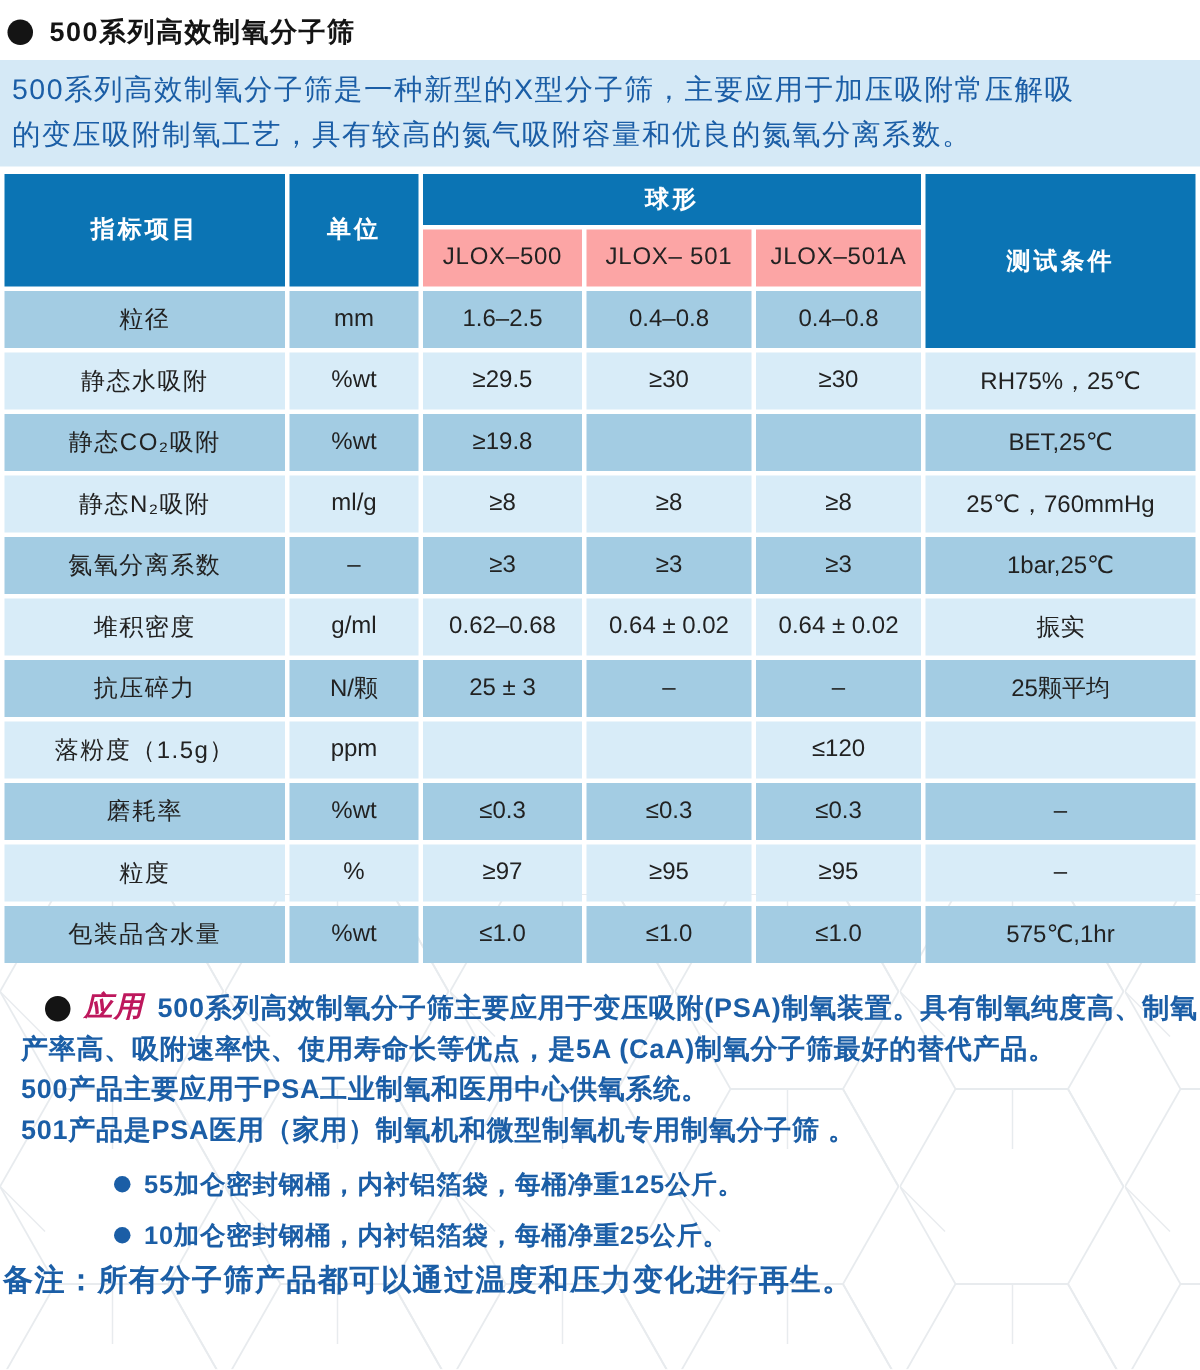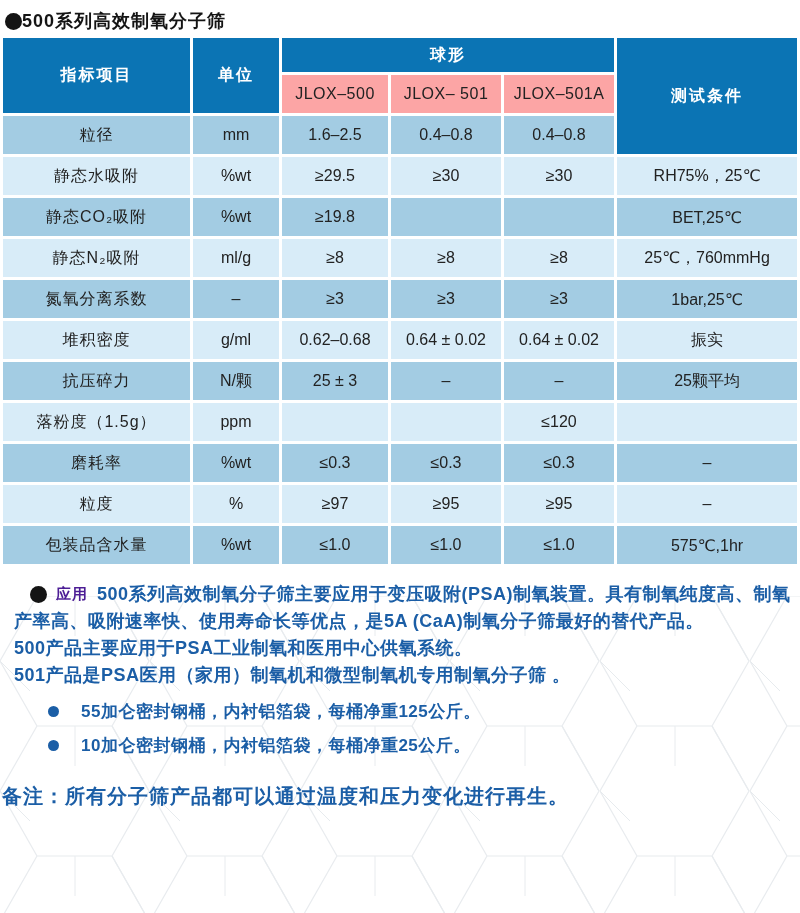--- a/index.html
+++ b/index.html
@@ -5,49 +5,49 @@
   html,body{margin:0;padding:0;}
   body{
     width:800px;height:913px;
     background:#ffffff;
     font-family:"Liberation Sans","DejaVu Sans",sans-serif;
     position:relative;overflow:hidden;
     color:#222;
   }
   .layer{position:relative;z-index:1;}
   
-  .title-row{display:flex;align-items:center;padding:9px 16px 0 5px;}
+  .title-row{display:flex;align-items:center;gap:11px;padding:9px 16px 0 5px;}
   .dot-black{width:17px;height:17px;border-radius:50%;background:#141414;flex:0 0 auto;}
   .doc-title{font-size:18px;font-weight:bold;color:#141414;letter-spacing:1px;}
   
   .intro{margin-top:7px;background:#d5e9f6;padding:6px 8px 5px 8px;}
   .intro div{font-size:19px;line-height:30px;color:#1b5ea6;letter-spacing:1px;}
   
   table{border-collapse:separate;border-spacing:3px;width:800px;table-layout:fixed;margin-top:2px;}
   td{text-align:center;vertical-align:middle;height:36px;font-size:16px;overflow:hidden;}
   td.dark{background:#0b74b4;color:#ffffff;font-weight:bold;font-size:16px;letter-spacing:2px;}
   tr.h1 td.dark{height:32px;}
   td.model{background:#fca5a5;color:#222;font-size:16px;letter-spacing:0.5px;}
   tr.even td{background:#a3cce3;}
   tr.odd td{background:#d8ecf8;}
   td.itemcol{letter-spacing:1px;}
   
   .app{margin-top:13px;}
   .app-line1{display:flex;align-items:center;gap:9px;padding-left:30px;line-height:28px;}
-  .app-label{font-size:15px;font-weight:bold;color:#4c1d95;letter-spacing:1px;}
+  .app-label{font-size:19px;font-weight:bold;color:#be185d;letter-spacing:1px;font-style:italic;}
   .blue-text{color:#1b5ea6;font-size:18px;letter-spacing:0.5px;font-weight:bold;}
   .app-line{line-height:27px;padding-left:14px;}
   
   .pack{margin-top:9px;}
   .pack-head{display:flex;align-items:center;gap:10px;padding-left:30px;}
-  .pack-item{display:flex;align-items:center;gap:22px;padding-left:48px;margin-top:11px;}
+  .pack-item{display:flex;align-items:center;gap:9px;padding-left:76px;margin-top:11px;}
   .dot-blue{width:11px;height:11px;border-radius:50%;background:#1b5ea6;flex:0 0 auto;}
   .pack-item .blue-text{font-size:17px;}
   
-  .remarks{margin-top:24px;}
+  .remarks{margin-top:4px;}
   .remark-line{font-size:20px;font-weight:bold;color:#1b5ea6;line-height:30px;padding-left:2px;letter-spacing:1px;}
   
   .watermark{position:absolute;left:0;top:596px;width:800px;height:317px;z-index:0;opacity:0.45;}
 </style>
 </head>
 <body>
 
 <svg class="watermark" xmlns="http://www.w3.org/2000/svg" width="800" height="317">
   <defs>
     <pattern id="hex" width="150" height="130" patternUnits="userSpaceOnUse">
@@ -60,20 +60,24 @@
   <rect width="800" height="317" fill="url(#hex)"></rect>
 </svg>
 
 <div class="layer">
 
   <div class="title-row">
     <span class="dot-black"></span>
     <span class="doc-title">500系列高效制氧分子筛</span>
   </div>
 
+  <div class="intro">
+    <div>500系列高效制氧分子筛是一种新型的X型分子筛，主要应用于加压吸附常压解吸</div>
+    <div>的变压吸附制氧工艺，具有较高的氮气吸附容量和优良的氮氧分离系数。</div>
+  </div>
 
   <table>
     <colgroup>
       <col style="width:187px">
         <col style="width:86px">
         <col style="width:106px">
       <col style="width:110px">
         <col style="width:110px">
         <col style="width:180px">
     </colgroup>

